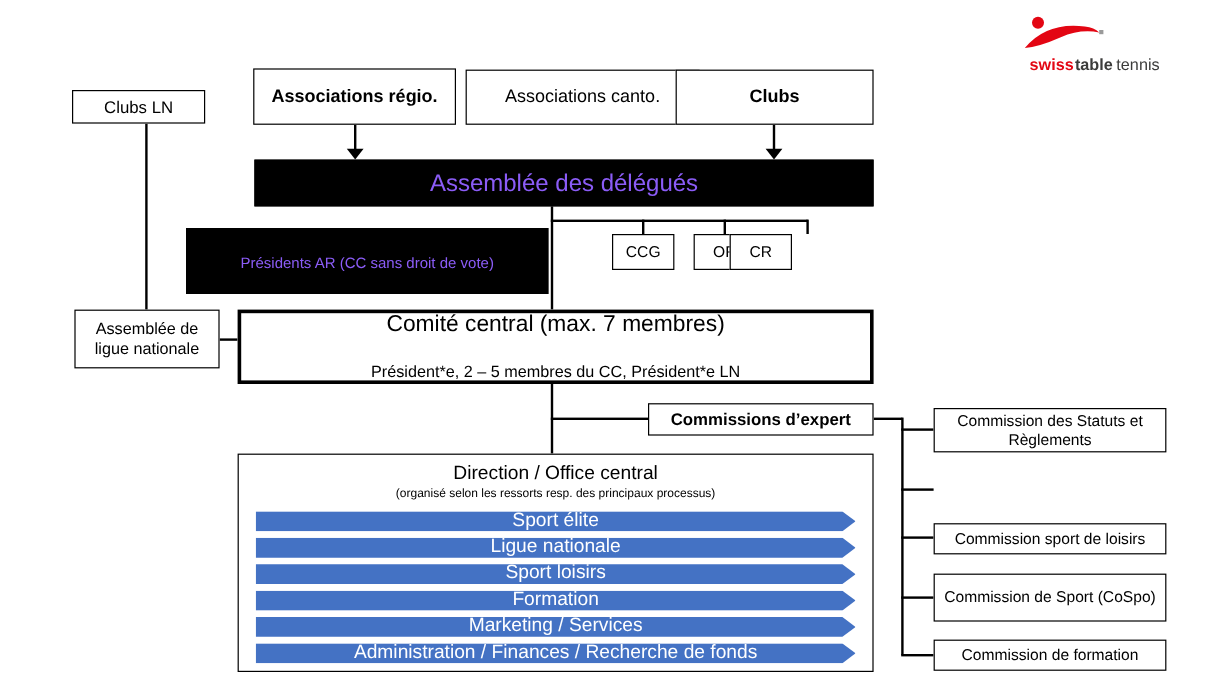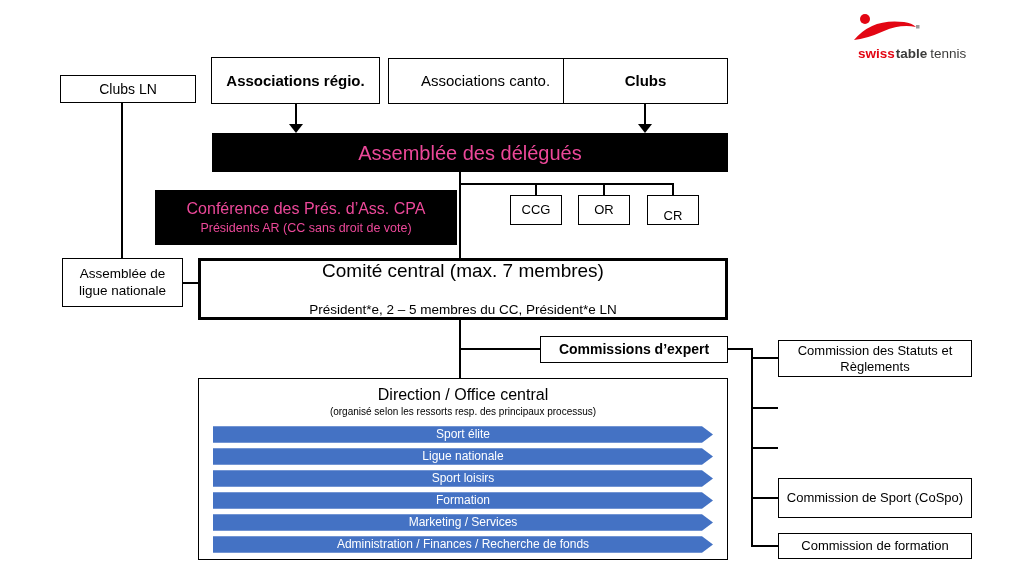--- a/index.html
+++ b/index.html
@@ -3,65 +3,65 @@
 <meta charset="utf-8">
 <style>
   * { margin:0; padding:0; box-sizing:border-box; }
   html,body { background:#ffffff; }
   body { font-family:"Liberation Sans", sans-serif; color:#000; }
   .canvas { position:relative; width:1024px; height:576px; background:#fff; overflow:hidden; }
 
   .box { position:absolute; border:1.5px solid #000; background:#fff;
          display:flex; flex-direction:column; align-items:center; justify-content:center;
          text-align:center; font-size:15px; line-height:1.2; }
-  .box.black { background:#000; color:#ec4899; border-color:#000; }
+  .box.black { background:#000; color:#8b5cf6; border-color:#000; }
   .bold { font-weight:bold; }
 
   .line { position:absolute; background:#000; }
   .arrowhead { position:absolute; width:0; height:0;
                border-left:7px solid transparent; border-right:7px solid transparent;
                border-top:9px solid #000; }
 
   
-  .clubs-ln      { left:60px;  top:75px;  width:136px; height:28px; font-size:14px; }
+  .clubs-ln      { left:60px;  top:75px;  width:111px; height:28px; font-size:14px; }
   .assoc-regio   { left:211px; top:57px;  width:169px; height:47px; }
   .assoc-canto   { left:388px; top:58px;  width:195px; height:46px; }
   .clubs         { left:563px; top:58px;  width:165px; height:46px; }
 
   .banner        { left:212px; top:133px; width:516px; height:39px; font-size:20px; }
 
   .cpa           { left:155px; top:190px; width:302px; height:55px; }
   .cpa .t1       { font-size:16px; }
   .cpa .t2       { font-size:12.5px; margin-top:3px; }
 
   .small-box     { width:52px; height:30px; font-size:13px; }
   .ccg { left:510px; top:195px; }
   .or  { left:578px; top:195px; }
-  .cr  { left:647px; top:195px;justify-content:flex-end; }
+  .cr  { left:608px; top:195px; }
 
   .league        { left:62px;  top:258px; width:121px; height:49px; font-size:13.5px; padding:2px; }
 
   .comite        { left:198px; top:258px; width:530px; height:62px; border-width:3px; }
   .comite .t1    { font-size:19px; }
   .comite .t2    { font-size:13.5px; margin-top:19px; }
 
   .expert        { left:540px; top:336px; width:188px; height:27px; font-size:14px; font-weight:bold; }
 
   .commission    { left:778px; width:194px; font-size:13px; padding:2px 6px; }
   .com1 { top:340px; height:37px; }
   .com2 { top:396px; height:26px; }
   .com3 { top:436px; height:26px; }
   .com4 { top:478px; height:40px; }
   .com5 { top:533px; height:26px; }
 
   .direction     { left:198px; top:378px; width:530px; height:182px; justify-content:flex-start; padding-top:6px; }
   .direction .t1 { font-size:16px; }
   .direction .t2 { font-size:10px; margin-top:2px; }
   .bars          { margin-top:8px; width:500px; display:flex; flex-direction:column; gap:5.5px; }
-  .bar           { height:16.5px; background:#4472C4; color:#fff; font-size:12px; line-height:16.5px;
+  .bar           { height:16.5px; background:#4472C4; color:#fff; font-size:16px; line-height:16.5px;
                    text-align:center;
                    clip-path: polygon(0 0, calc(100% - 11px) 0, 100% 50%, calc(100% - 11px) 100%, 0 100%); }
 
   
   .logo { position:absolute; left:852px; top:12px; width:150px; height:50px; }
   .logo-text { position:absolute; left:6px; top:34px; font-size:13.5px; white-space:nowrap; }
   .logo-swiss { color:#e30613; font-weight:bold;text-align:right; }
   .logo-table { color:#3c3c3b; font-weight:bold; margin-left:1px; }
   .logo-tennis { color:#3c3c3b; font-weight:normal; margin-left:3px; }
 </style>
@@ -108,21 +108,20 @@
   </div>
   <div class="box clubs bold">
     <span>Clubs</span>
   </div>
 
   <div class="box black banner">
     <span>Assemblée des délégués</span>
   </div>
 
   <div class="box black cpa">
-    <span class="t1">Conférence des Prés. d’Ass. CPA</span>
     <span class="t2">Présidents AR (CC sans droit de vote)</span>
   </div>
 
   <div class="box small-box ccg">
     <span>CCG</span>
   </div>
   <div class="box small-box or">
     <span>OR</span>
   </div>
   <div class="box small-box cr">
@@ -137,20 +136,23 @@
     <span class="t1">Comité central (max. 7 membres)</span>
     <span class="t2">Président*e, 2 – 5 membres du CC, Président*e LN</span>
   </div>
 
   <div class="box expert">
     <span>Commissions d’expert</span>
   </div>
 
   <div class="box commission com1">
     <span>Commission des Statuts et Règlements</span>
+  </div>
+  <div class="box commission com3">
+    <span>Commission sport de loisirs</span>
   </div>
   <div class="box commission com4">
     <span>Commission de Sport (CoSpo)</span>
   </div>
   <div class="box commission com5">
     <span>Commission de formation</span>
   </div>
 
   <div class="box direction">
     <span class="t1">Direction / Office central</span>

